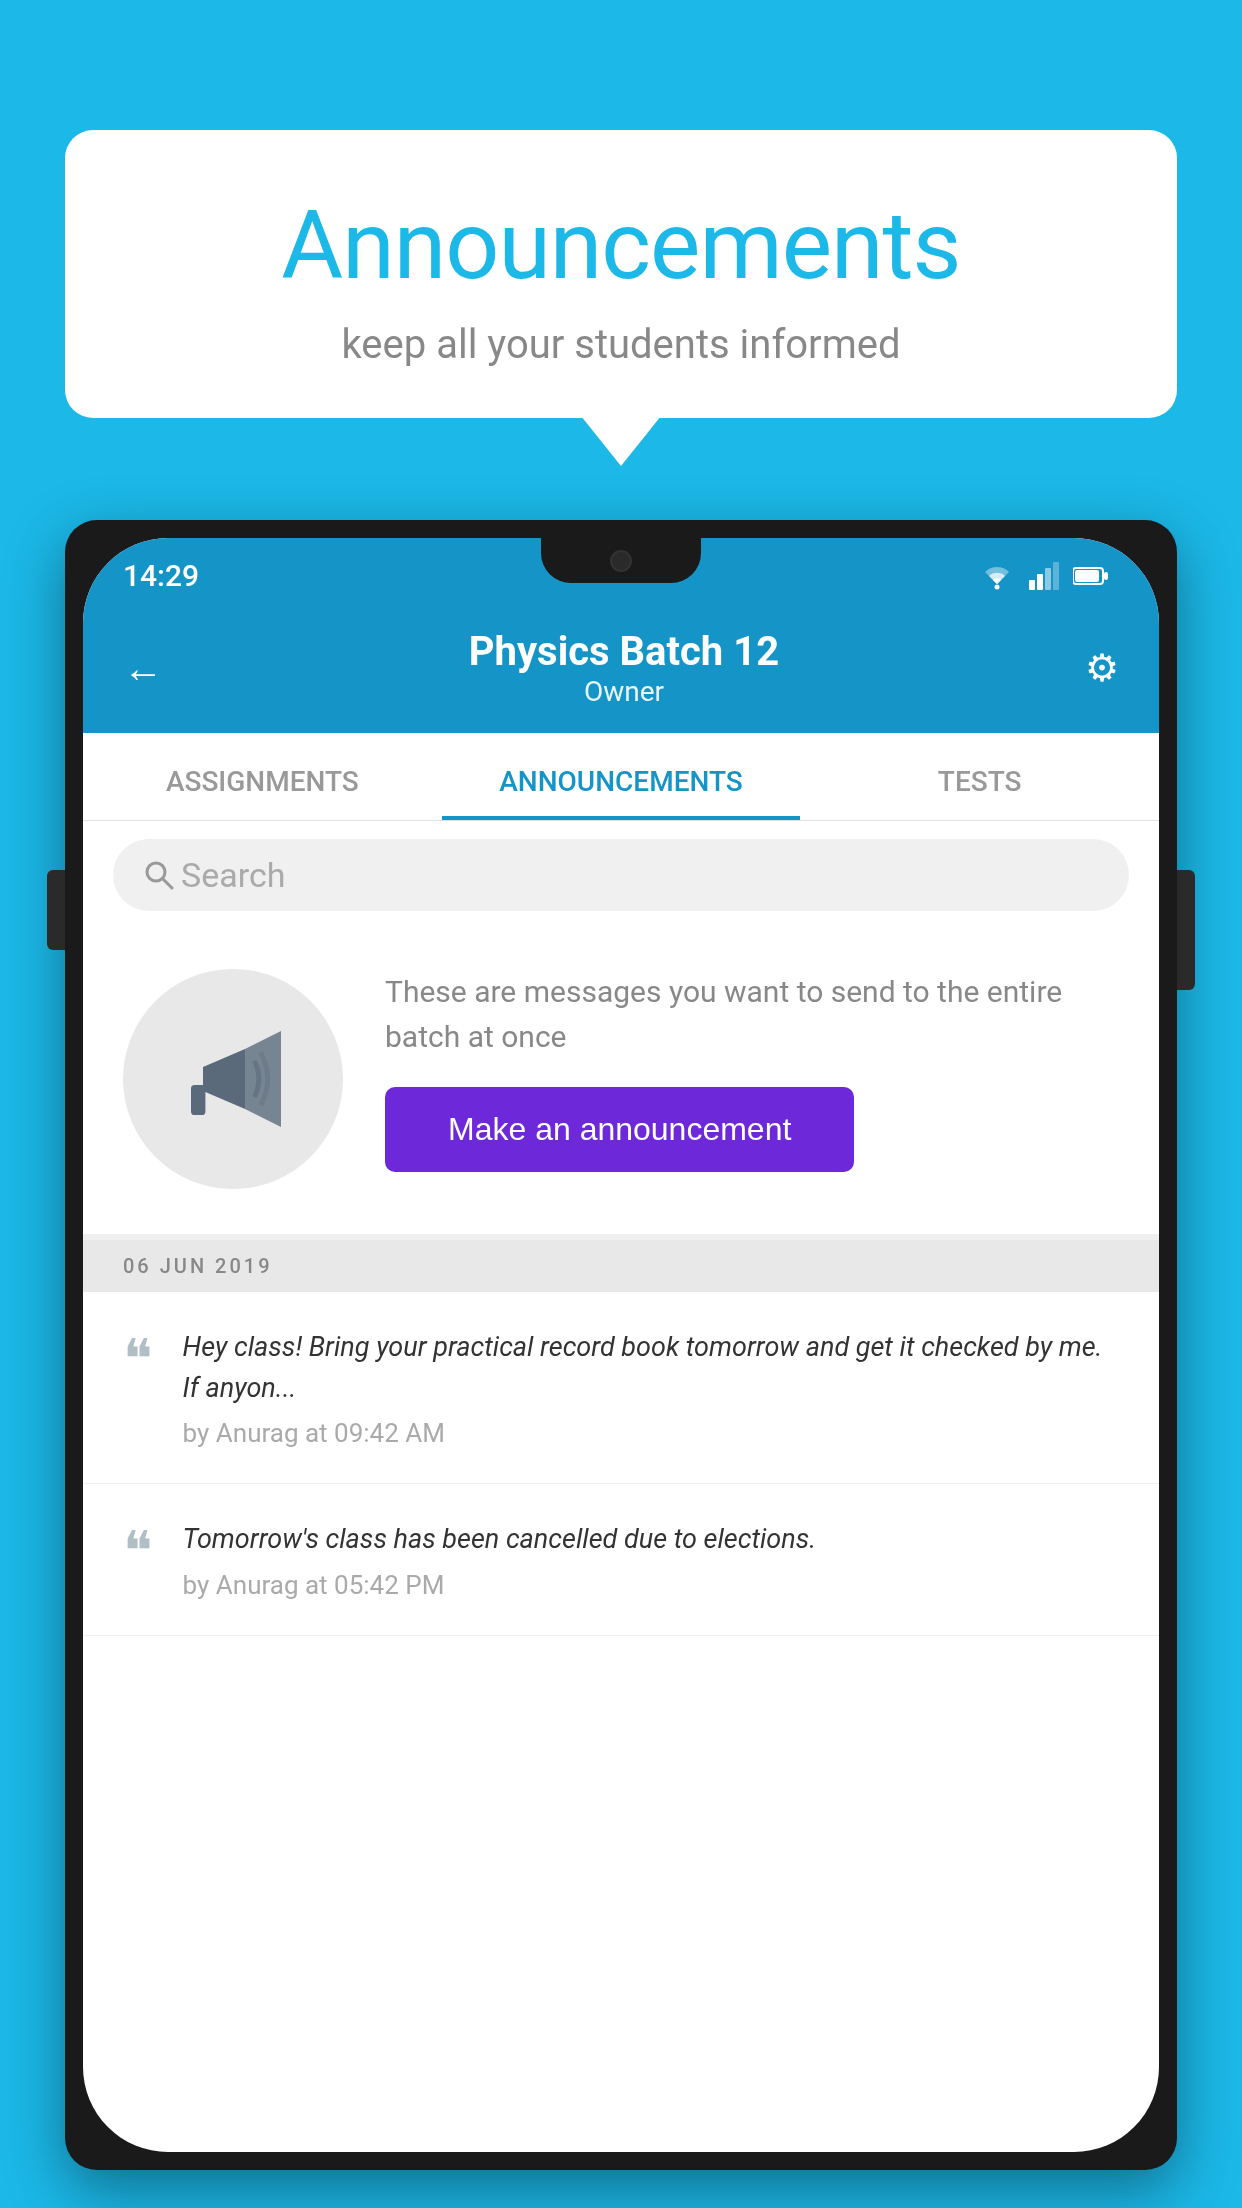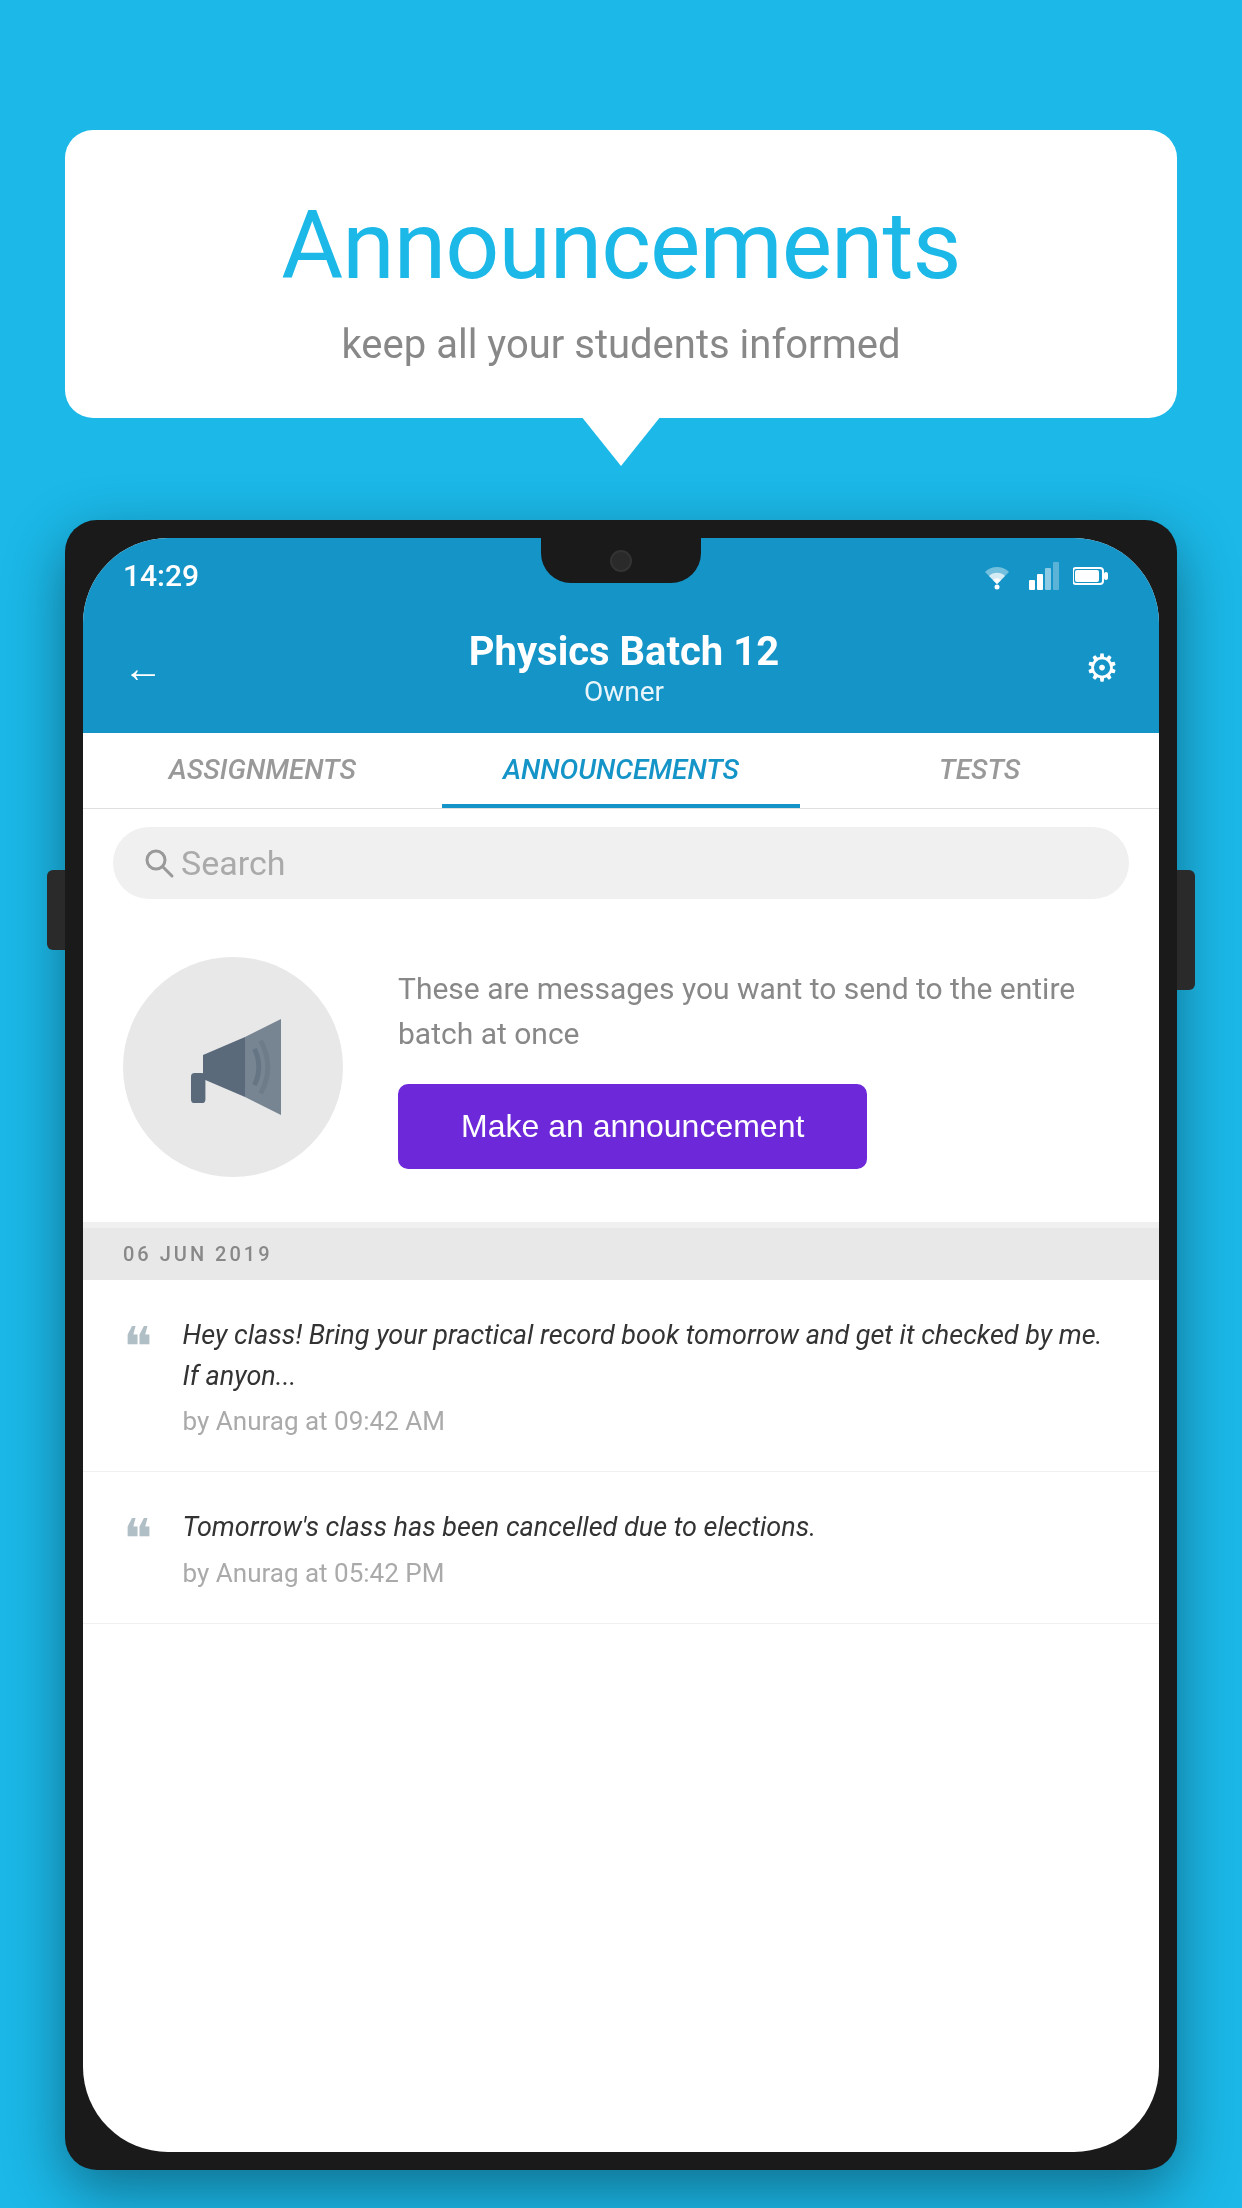--- a/index.html
+++ b/index.html
@@ -196,27 +196,26 @@
     
     .tab-bar {
       background: #fff;
       display: flex;
       border-bottom: 1px solid #e0e0e0;
     }
 
     .tab-item {
       flex: 1;
       text-align: center;
-      padding: 20px 10px 22px 10px;
+      padding: 32px 10px 22px 10px;
       font-size: 28px;
       font-weight: 500;
       color: #999;
       cursor: pointer;
       position: relative;
-      font-style: italic;
     }
 
     .tab-item.active {
       color: #1594c8;
     }
 
     .tab-item.active::after {
       content: '';
       position: absolute;
       bottom: 0;
@@ -244,22 +243,22 @@
     .search-placeholder {
       color: #aaa;
       font-size: 34px;
     }
 
     
     .promo-section {
       background: #fff;
       padding: 40px 40px 45px 40px;
       display: flex;
-      align-items: center;
-      gap: 55px;
+      align-items: flex-start;
+      gap: 42px;
       border-bottom: 6px solid #f0f0f0;
     }
 
     .promo-icon-wrap {
       width: 220px;
       height: 220px;
       background: #e8e8e8;
       border-radius: 50%;
       display: flex;
       align-items: center;

